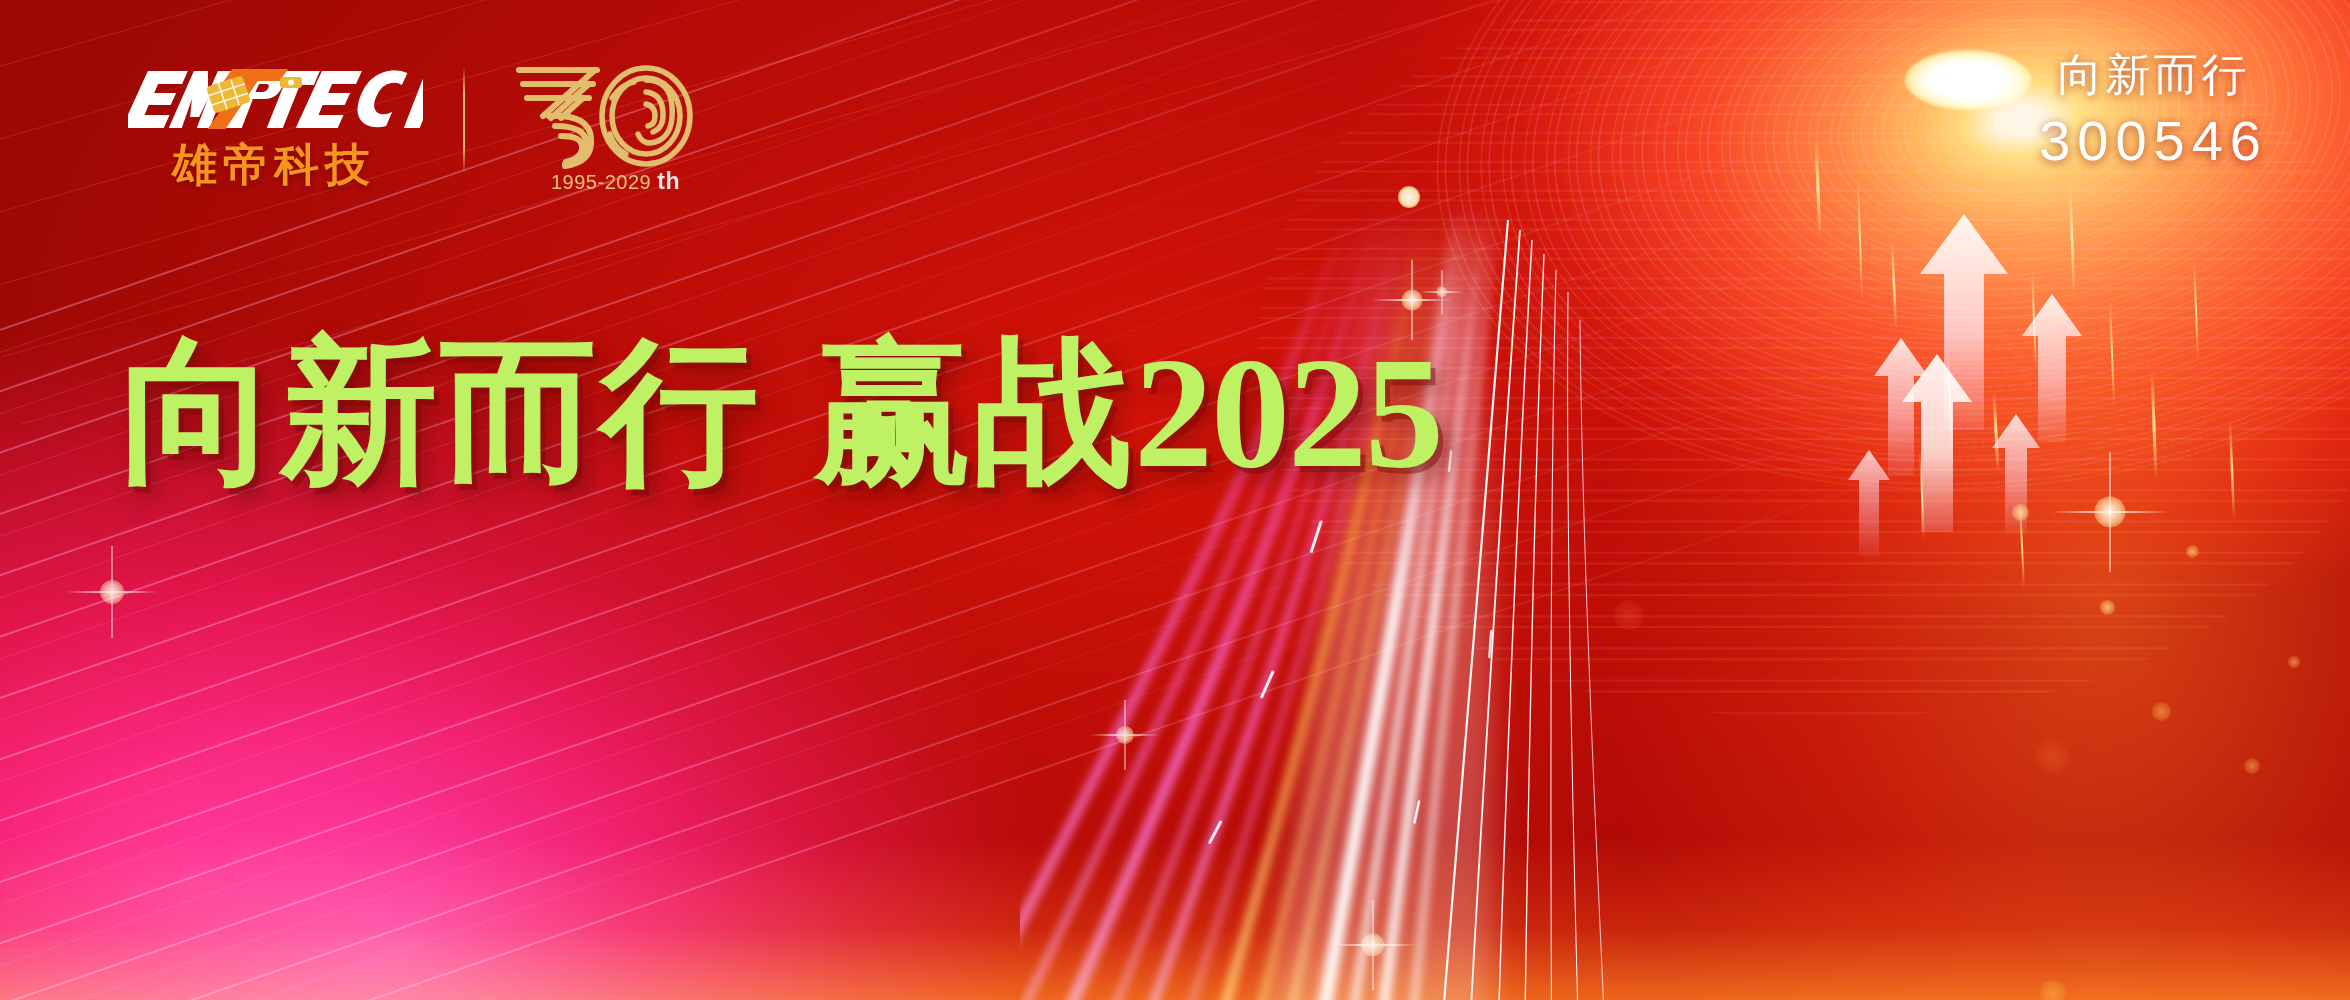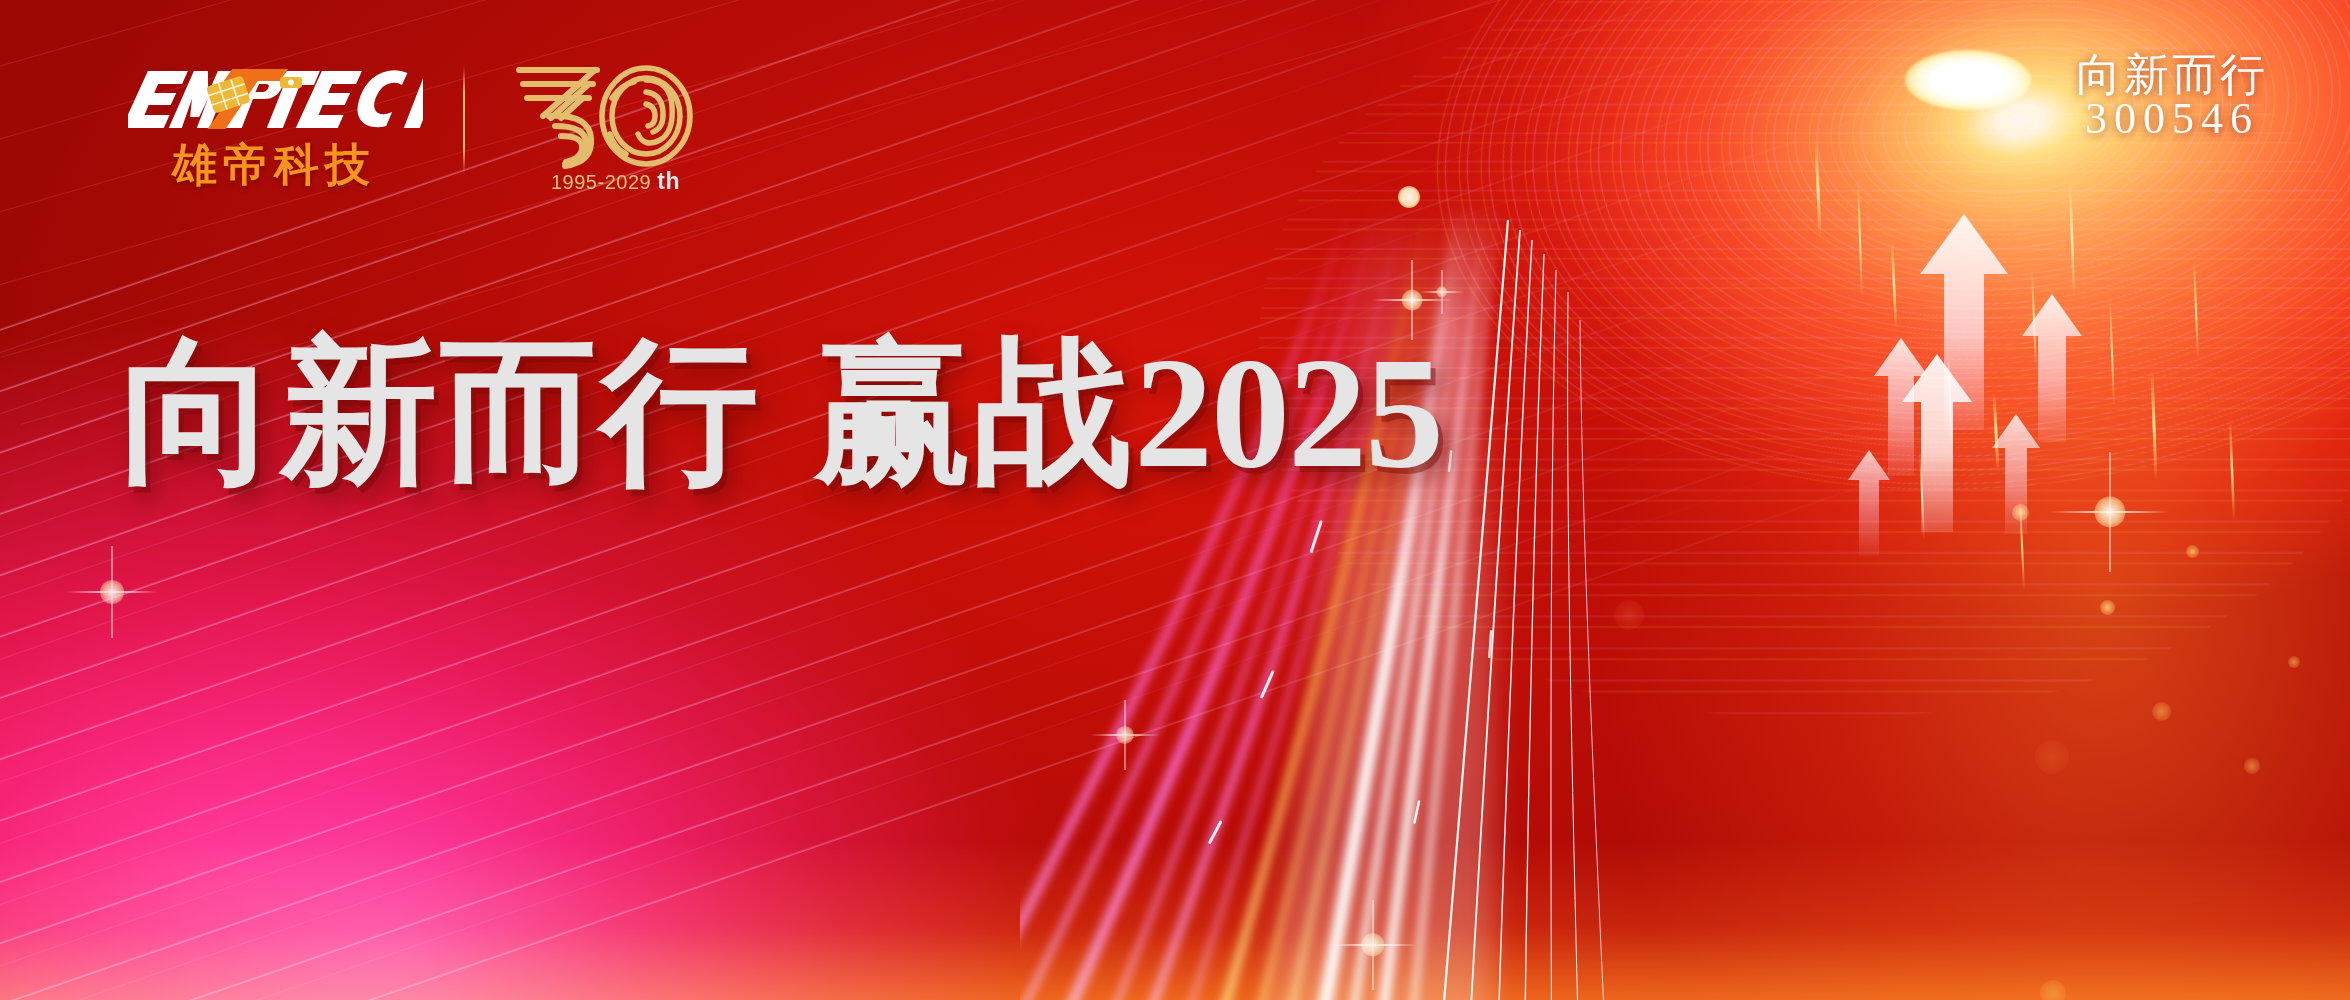--- a/index.html
+++ b/index.html
@@ -196,29 +196,30 @@
     position:absolute;right:82px;top:52px;
     text-align:center;color:#fff;
     text-shadow:0 2px 10px rgba(140,10,0,.65);
     line-height:1;
   }
   .stock-label{
     font-size:45px;letter-spacing:3px;font-weight:400;
     font-family:"Liberation Sans","DejaVu Sans",sans-serif;
   }
   .stock-num{
-    font-size:44px;letter-spacing:7px;font-weight:400;
-    font-family:Liberation Serif, serif;
+    margin-top:16px;
+    font-size:56px;letter-spacing:7px;font-weight:400;
+    font-family:Liberation Sans, sans-serif;
   }
 
   
   .headline{
     position:absolute;left:120px;top:332px;
     font-size:158px;font-weight:bold;letter-spacing:2px;
-    color:#e5e5e5;
+    color:#bef264;
     line-height:1;white-space:nowrap;
     font-family:"DejaVu Sans","Liberation Sans",sans-serif;
     text-shadow:
       5px 6px 0 rgba(120,8,4,.45),
       10px 12px 22px rgba(95,5,2,.50);
     text-align: right;
   }
   .headline .gap{display:inline-block;width:54px;}
   .headline .yr{
     font-family:"Liberation Serif","DejaVu Serif",serif;

